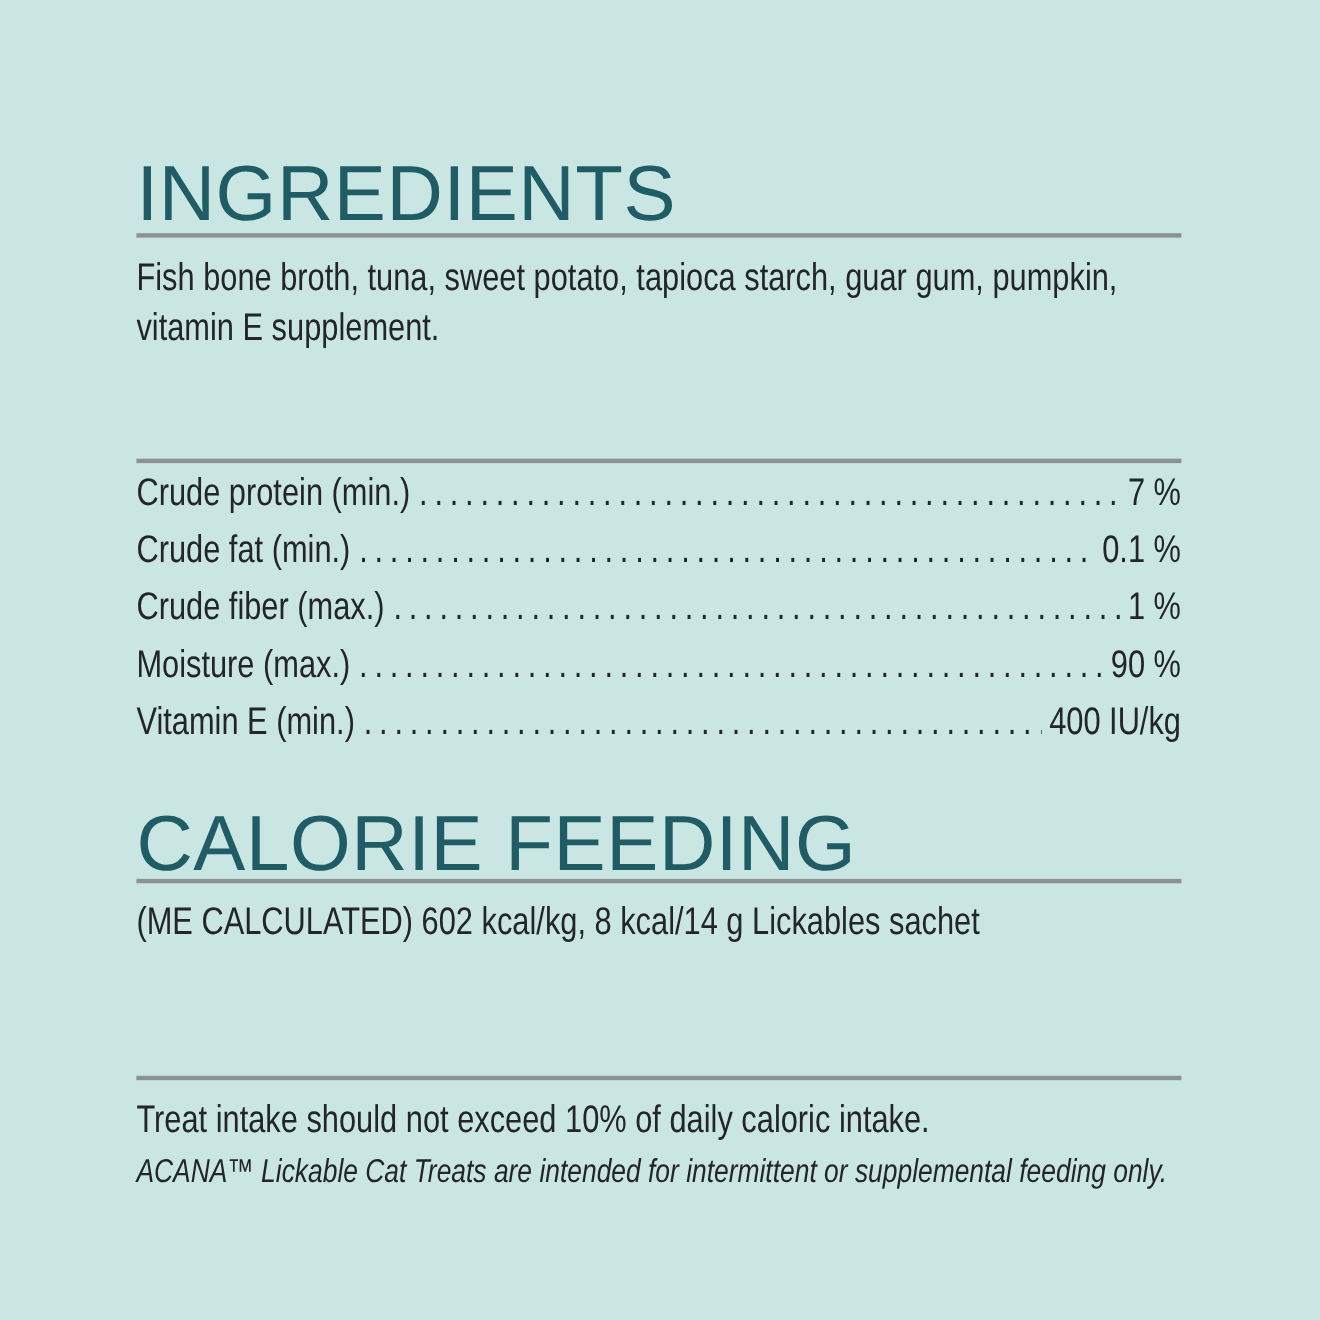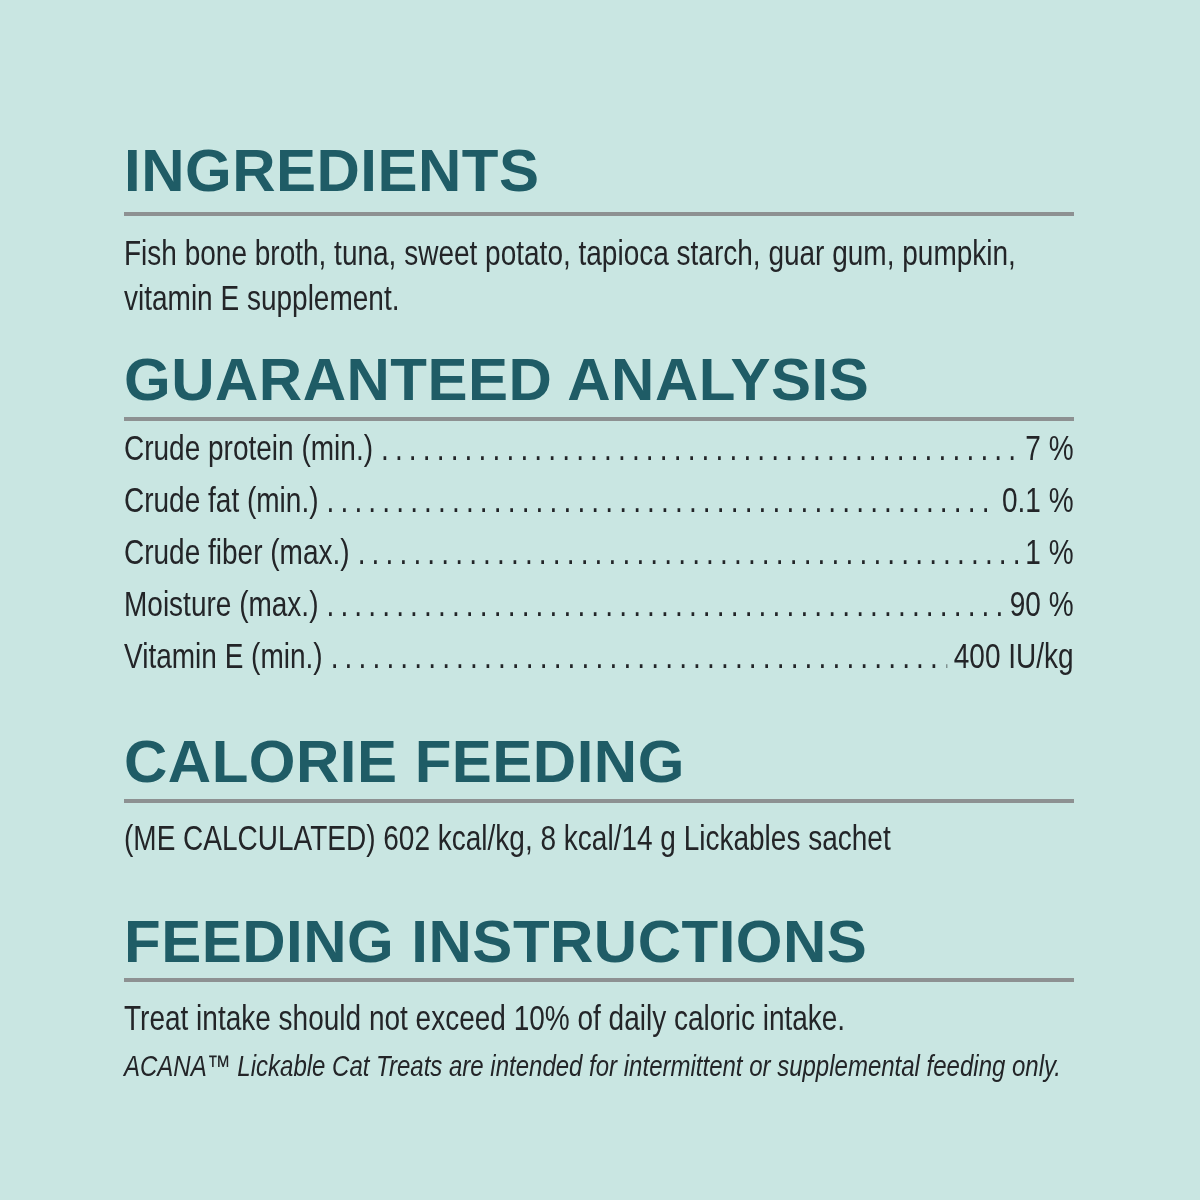--- a/index.html
+++ b/index.html
@@ -11,21 +11,21 @@
   html,body{margin:0;padding:0;}
   .page{
     position:relative;
     width:1200px;height:1200px;
     background:var(--bg);
     overflow:hidden;
     font-family:"Liberation Sans",sans-serif;
   }
   .hd{
     position:absolute;left:124px;margin:0;
-    font-size:60px;line-height:1;font-weight:700;
+    font-size:71px;line-height:1;font-weight:400;
     letter-spacing:.5px;color:var(--teal);white-space:nowrap;
   }
   .rule{
     position:absolute;left:124px;width:950px;height:4px;
     background:var(--gray);
   }
   .cond{
     position:absolute;left:124px;width:1187px;
     transform:scaleX(0.8);transform-origin:0 0;
     color:var(--ink);font-size:35px;line-height:45px;margin:0;
@@ -51,21 +51,20 @@
 </style>
 </head>
 <body>
 
 <div class="page">
 
   <h1 class="hd" style="top:141px">INGREDIENTS</h1>
   <div class="rule" style="top:212px"></div>
   <p class="cond" style="top:230px">Fish bone broth, tuna, sweet potato, tapioca starch, guar gum, pumpkin, vitamin E supplement.</p>
 
-  <h1 class="hd" style="top:350px">GUARANTEED ANALYSIS</h1>
   <div class="rule" style="top:417px"></div>
 
   <div class="cond rows" style="top:422px">
     <div class="row">
       <span class="lbl">Crude protein (min.)</span>
       <span class="leader"></span>
       <span class="val">7 %</span>
     </div>
     <div class="row">
       <span class="lbl">Crude fat (min.)</span>
@@ -86,18 +85,17 @@
       <span class="lbl">Vitamin E (min.)</span>
       <span class="leader"></span>
       <span class="val">400 IU/kg</span>
     </div>
   </div>
 
   <h1 class="hd" style="top:732px">CALORIE FEEDING</h1>
   <div class="rule" style="top:799px"></div>
   <p class="cond" style="top:815px">(ME CALCULATED) 602 kcal/kg, 8 kcal/14 g Lickables sachet</p>
 
-  <h1 class="hd" style="top:912px">FEEDING INSTRUCTIONS</h1>
   <div class="rule" style="top:978px"></div>
   <p class="cond" style="top:995px">Treat intake should not exceed 10% of daily caloric intake.</p>
   <p class="cond note" style="top:1046px">ACANA™ Lickable Cat Treats are intended for intermittent or supplemental feeding only.</p>
 
 </div>
 
 </body></html>

